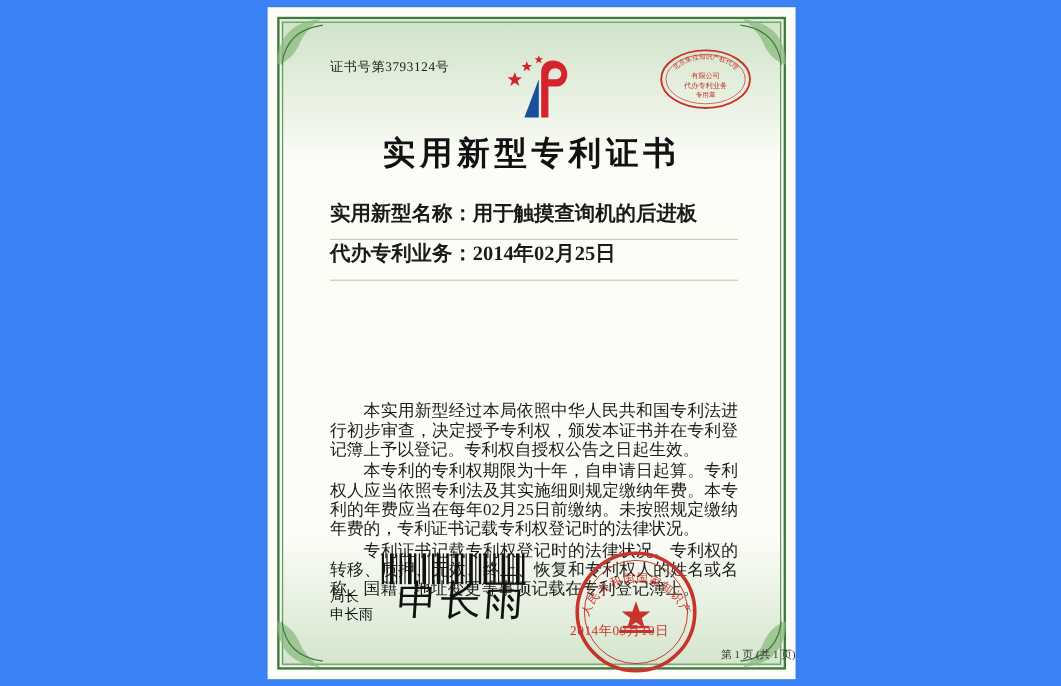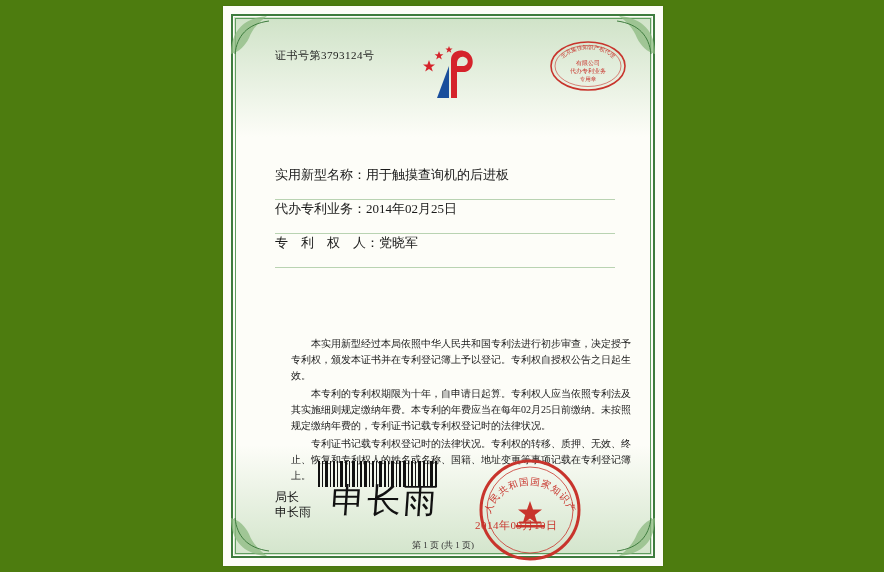--- a/index.html
+++ b/index.html
@@ -11,21 +11,21 @@
     width: 884px;
     height: 572px;
     font-family: "Liberation Serif", serif;
     overflow: hidden;
   }
 
   #certificate-page {
     position: relative;
     width: 884px;
     height: 572px;
-    background: #4d7c0f;
+    background: #3b82f6;
   }
 
   
   .sheet {
     position: absolute;
     left: 223px;
     top: 6px;
     width: 440px;
     height: 560px;
     background: #fdfdf8;
@@ -125,38 +125,38 @@
   .fields {
     position: absolute;
     left: 52px;
     top: 160px;
     width: 340px;
   }
   .field-row {
     position: relative;
     height: 33px;
     border-bottom: 1px solid #b9d3b2;
-    font-size: 13px;
+    font-size: 17px;
     color: #1a1a1a;
     white-space: nowrap;
+    font-weight: bold;
   }
   .field-row .lbl { }
   .field-row .val { }
 
   
   .body-text {
     position: absolute;
     left: 52px;
     top: 330px;
     width: 340px;
-    font-size: 10px;
+    font-size: 14px;
     line-height: 16px;
     color: #1a1a1a;
     text-align: justify;
-    margin-left: 16px;
   }
   .body-text p {
     margin: 0 0 2px 0;
     text-indent: 2em;
   }
 
   
   .barcode {
     position: absolute;
     left: 95px;
@@ -202,21 +202,21 @@
     color: #c8342c;
     letter-spacing: 0.5px;
   }
 
   
   .page-footer {
     position: absolute;
     left: 0;
     right: 0;
     bottom: 14px;
-    text-align: center;
+    text-align: right;
     font-size: 9px;
     color: #333;
   }
 </style>
 </head>
 <body>
 
 <div id="certificate-page">
 
   <div class="sheet">
@@ -276,30 +276,28 @@
         <path id="arcTop" d="M10,28 A29,19 0 0 1 68,28" fill="none"></path>
         <text font-size="5.5" fill="#c8342c" font-family="DejaVu Sans, sans-serif">
           <textPath href="#arcTop" startOffset="50%" text-anchor="middle">北京集佳知识产权代理</textPath>
         </text>
         <text x="39" y="25" font-size="6" fill="#c8342c" text-anchor="middle" font-family="DejaVu Sans, sans-serif">有限公司</text>
         <text x="39" y="33" font-size="6" fill="#c8342c" text-anchor="middle" font-family="DejaVu Sans, sans-serif">代办专利业务</text>
         <text x="39" y="41" font-size="5.5" fill="#c8342c" text-anchor="middle" font-family="DejaVu Sans, sans-serif">专用章</text>
       </svg>
     </div>
 
+    <div class="cert-title">实用新型专利证书</div>
 
     <div class="fields">
       <div class="field-row">
         <span class="lbl">实用新型名称：</span><span class="val">用于触摸查询机的后进板</span>
       </div>
       <div class="field-row">
         <span class="lbl">代办专利业务：</span><span class="val">2014年02月25日</span>
-      </div>
-      <div class="field-row">
-        <span class="lbl">专　利　权　人：</span><span class="val">党晓军</span>
       </div>
     </div>
 
     <div class="body-text">
       <p>本实用新型经过本局依照中华人民共和国专利法进行初步审查，决定授予专利权，颁发本证书并在专利登记簿上予以登记。专利权自授权公告之日起生效。</p>
       <p>本专利的专利权期限为十年，自申请日起算。专利权人应当依照专利法及其实施细则规定缴纳年费。本专利的年费应当在每年02月25日前缴纳。未按照规定缴纳年费的，专利证书记载专利权登记时的法律状况。</p>
       <p>专利证书记载专利权登记时的法律状况。专利权的转移、质押、无效、终止、恢复和专利权人的姓名或名称、国籍、地址变更等事项记载在专利登记簿上。</p>
     </div>
 
     <div class="barcode">

